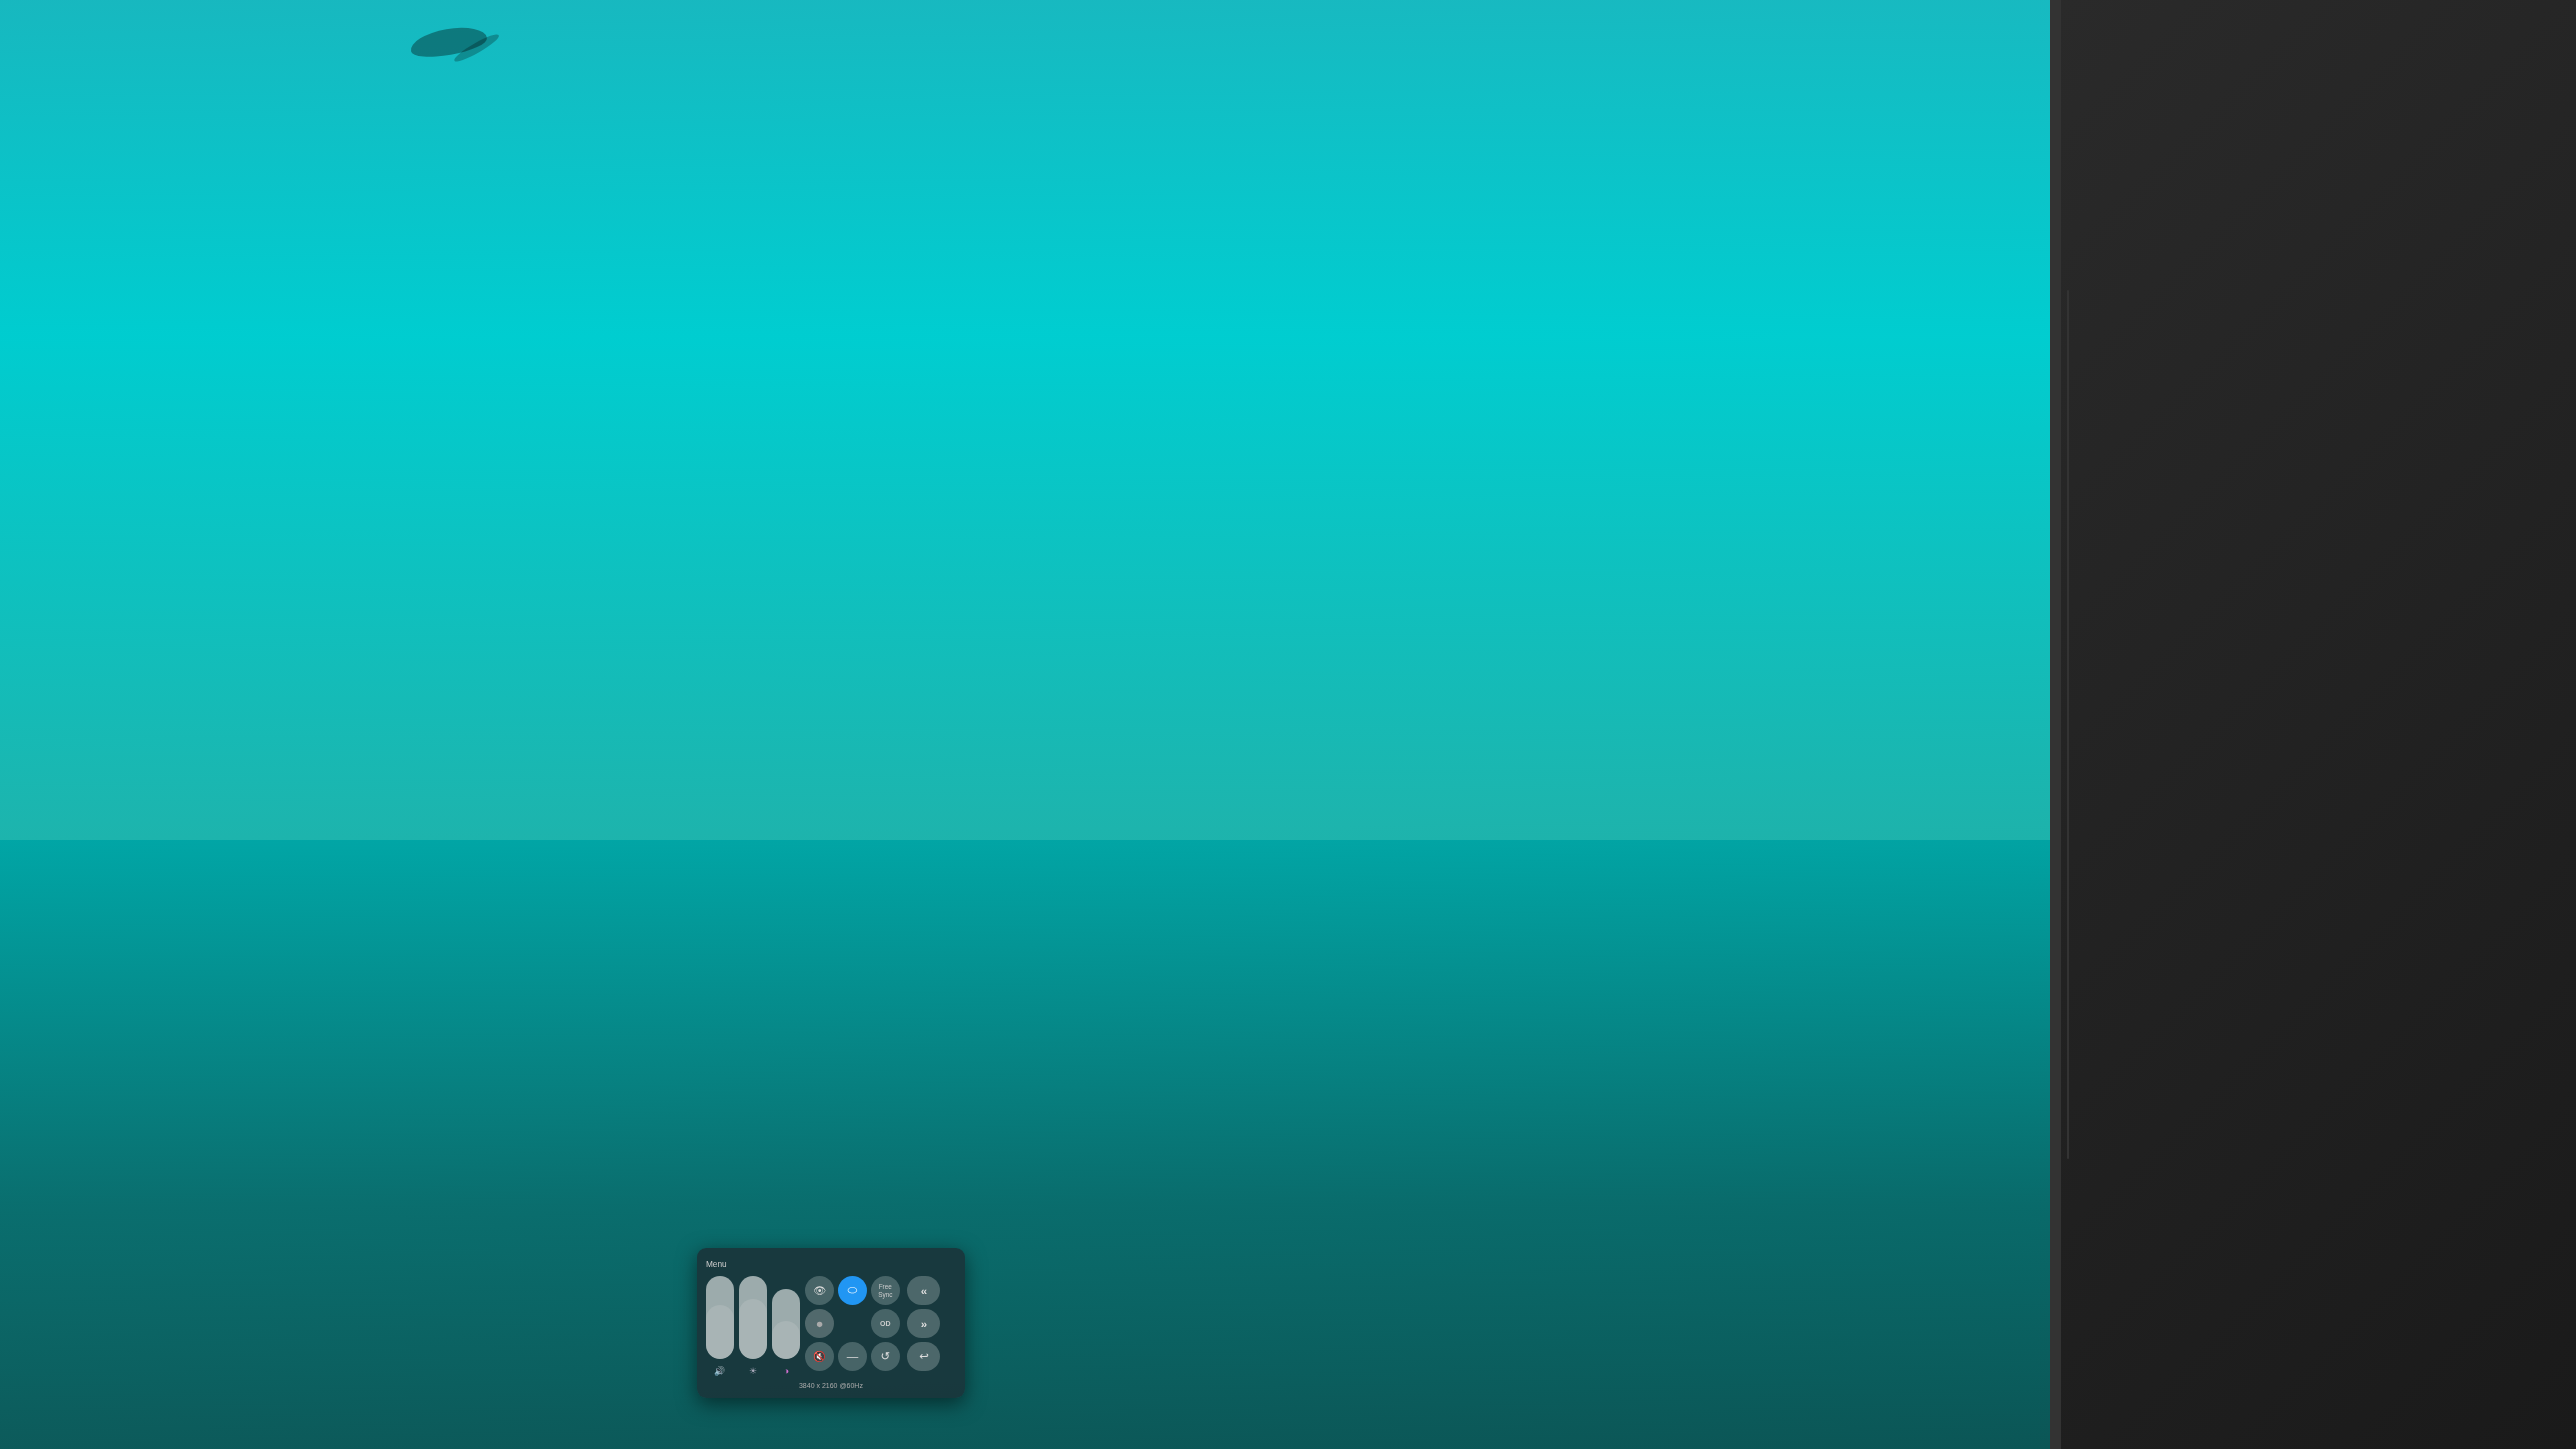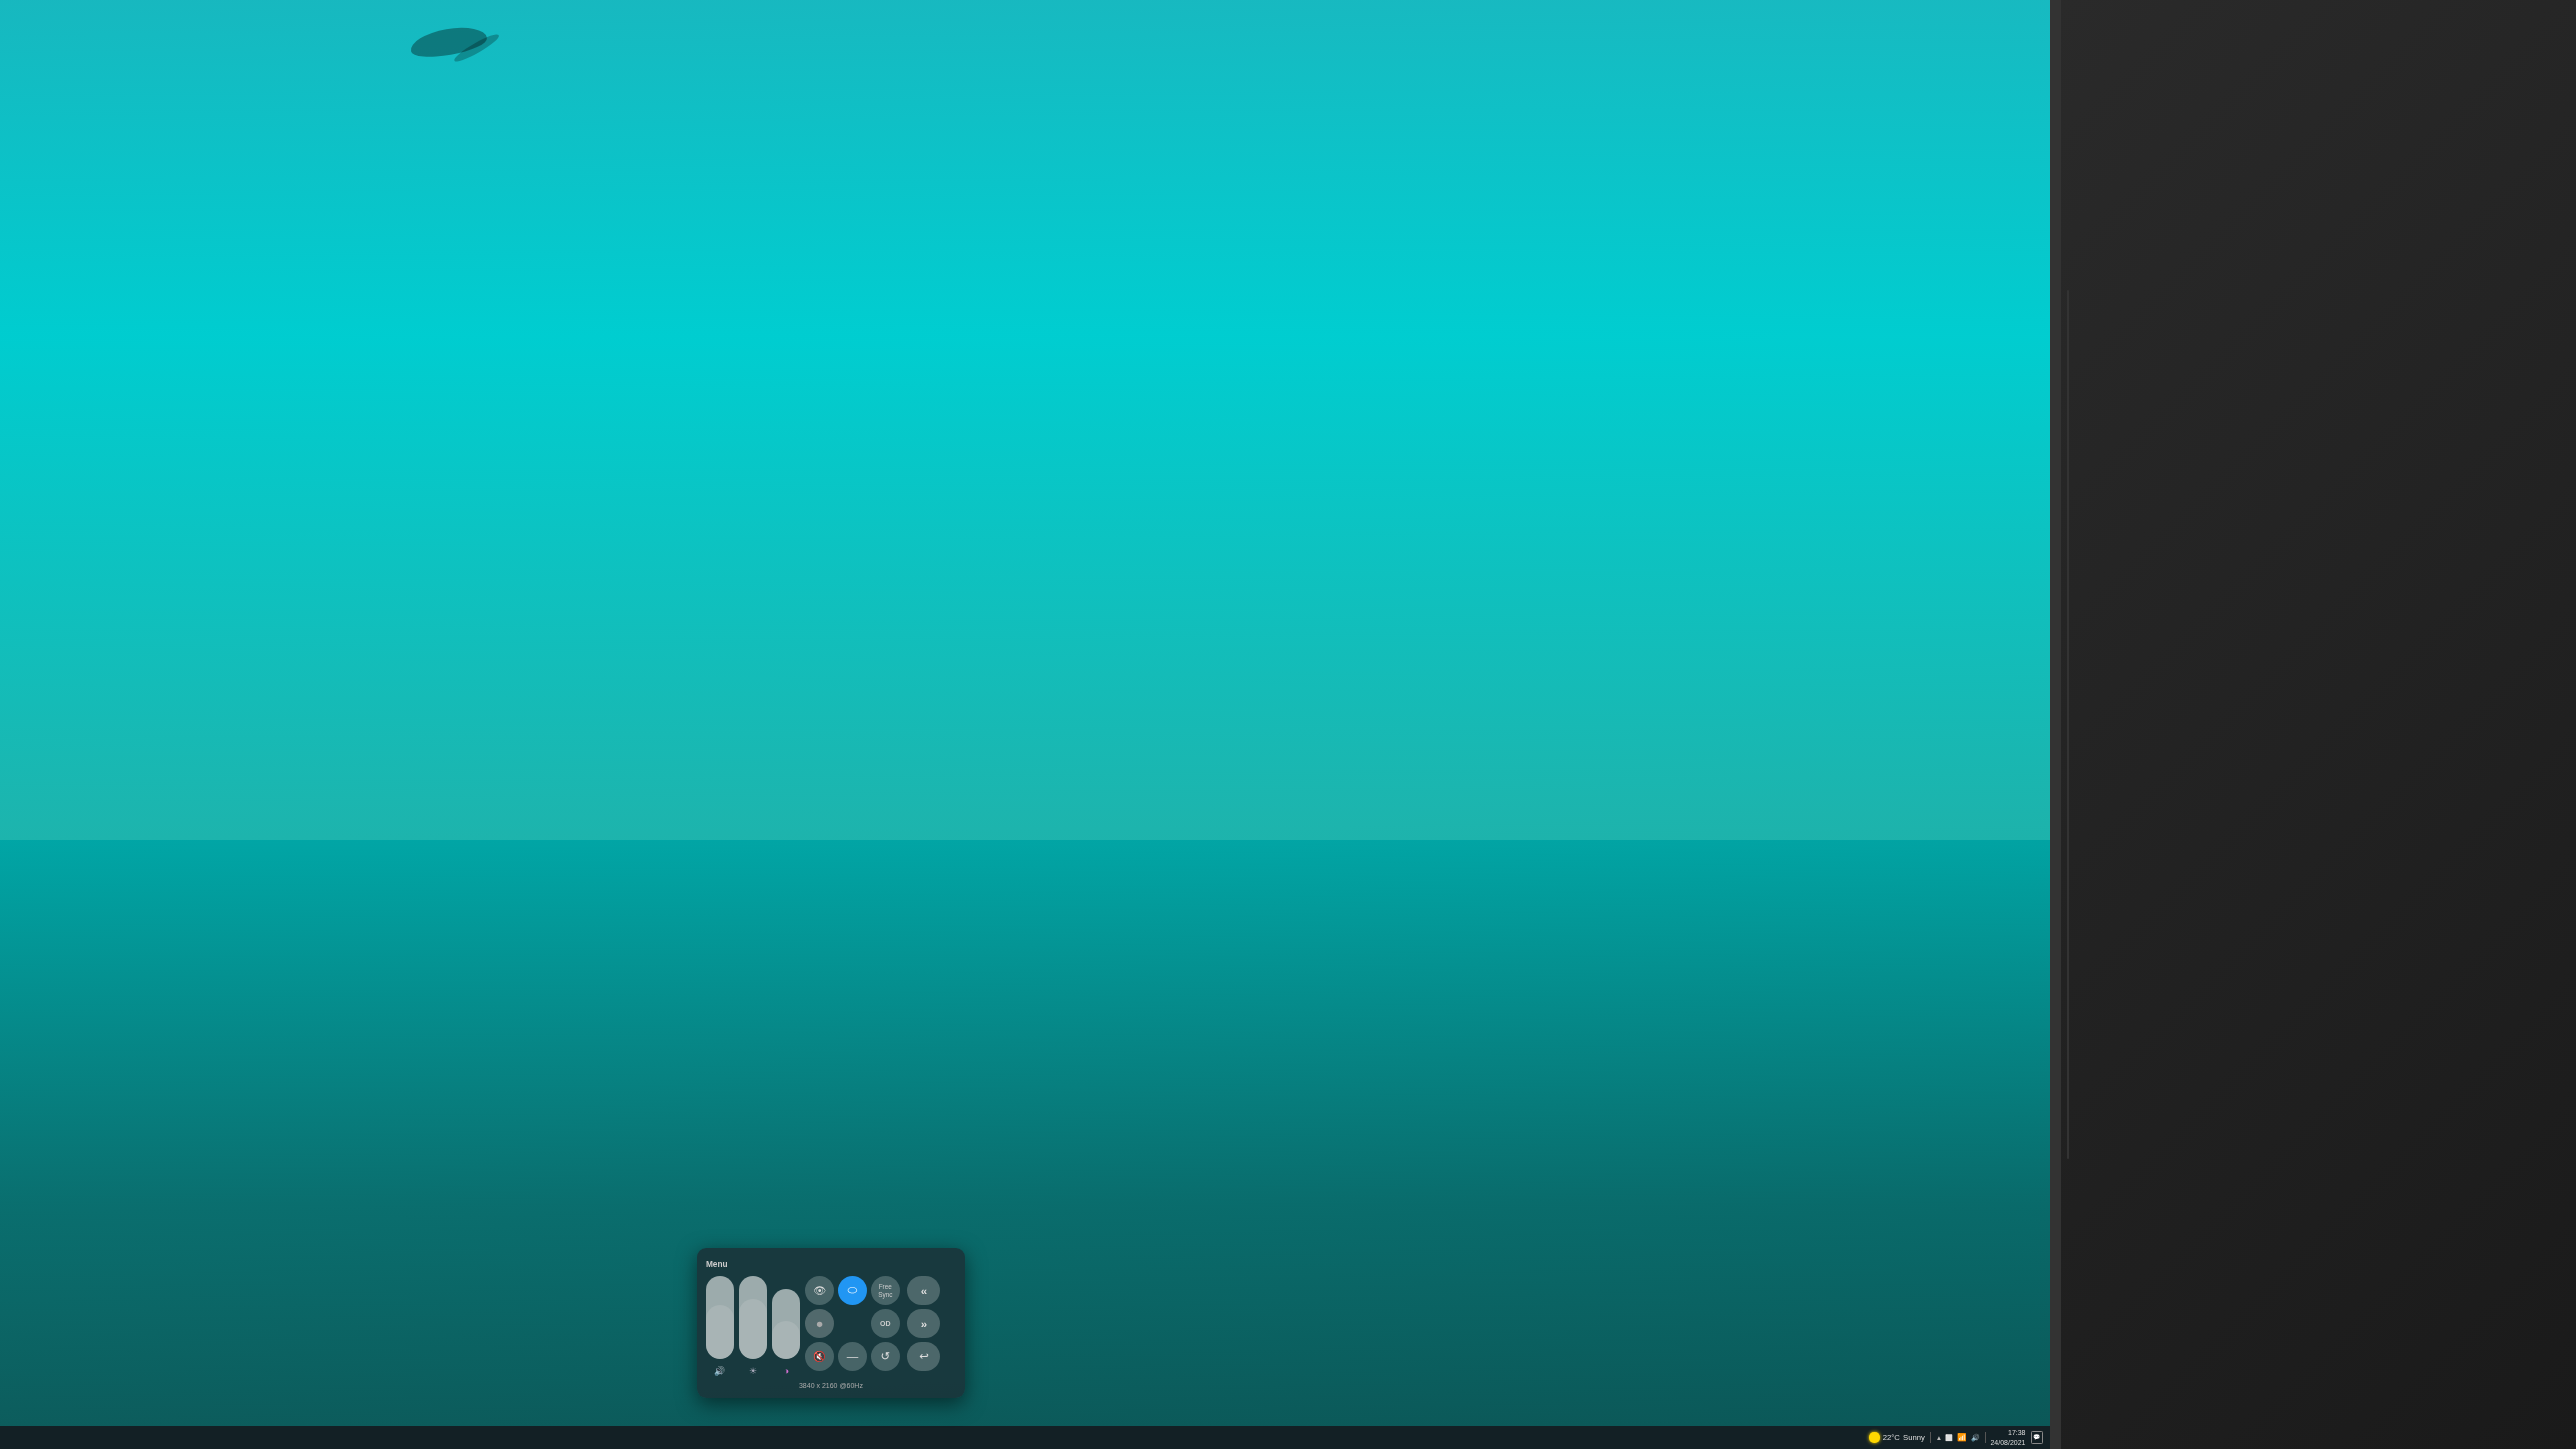--- a/index.html
+++ b/index.html
@@ -158,21 +158,21 @@
       border-radius: 9px;
       padding: 10.2px 9px 9px 9px;
       z-index: 200;
       box-shadow: 0 5.1px 20.4px rgba(0,0,0,0.5);
     }
 
     .osd-title {
       color: #ccc;
       font-size: 8.3px;
       margin-bottom: 7.7px;
-      font-weight: 700;
+      font-weight: 400;
     }
 
     .osd-content {
       display: flex;
       gap: 5.1px;
       align-items: flex-start;
     }
 
     
     .sliders-area {
@@ -403,49 +403,20 @@
               </button>
             </div>
 
           </div>
         </div>
 
         <div class="resolution-info">3840 x 2160 @60Hz</div>
 
       </div>
 
-      <div class="taskbar">
-
-        <div class="taskbar-weather">
-          <div class="weather-icon"></div>
-          <span>22°C</span>
-          <span>Sunny</span>
-        </div>
-
-        <div class="taskbar-divider"></div>
-
-        <div class="taskbar-icons">
-          <span style="font-size:6.4px; color:#bbb;">▲</span>
-          <span style="font-size:6.4px; color:#bbb;">⬜</span>
-          <span style="font-size:7.7px; color:#bbb;">📶</span>
-          <span style="font-size:7px; color:#bbb;">🔊</span>
-        </div>
-
-        <div class="taskbar-divider"></div>
-
-        <div class="taskbar-time">
-          <div>17:38</div>
-          <div>24/08/2021</div>
-        </div>
-
-        <div class="taskbar-notification">
-          <span>💬</span>
-        </div>
-
-      </div>
 
     </div>
 
   </div>
 
   <div class="right-area">
     <div class="cable"></div>
   </div>
 
 </div>

